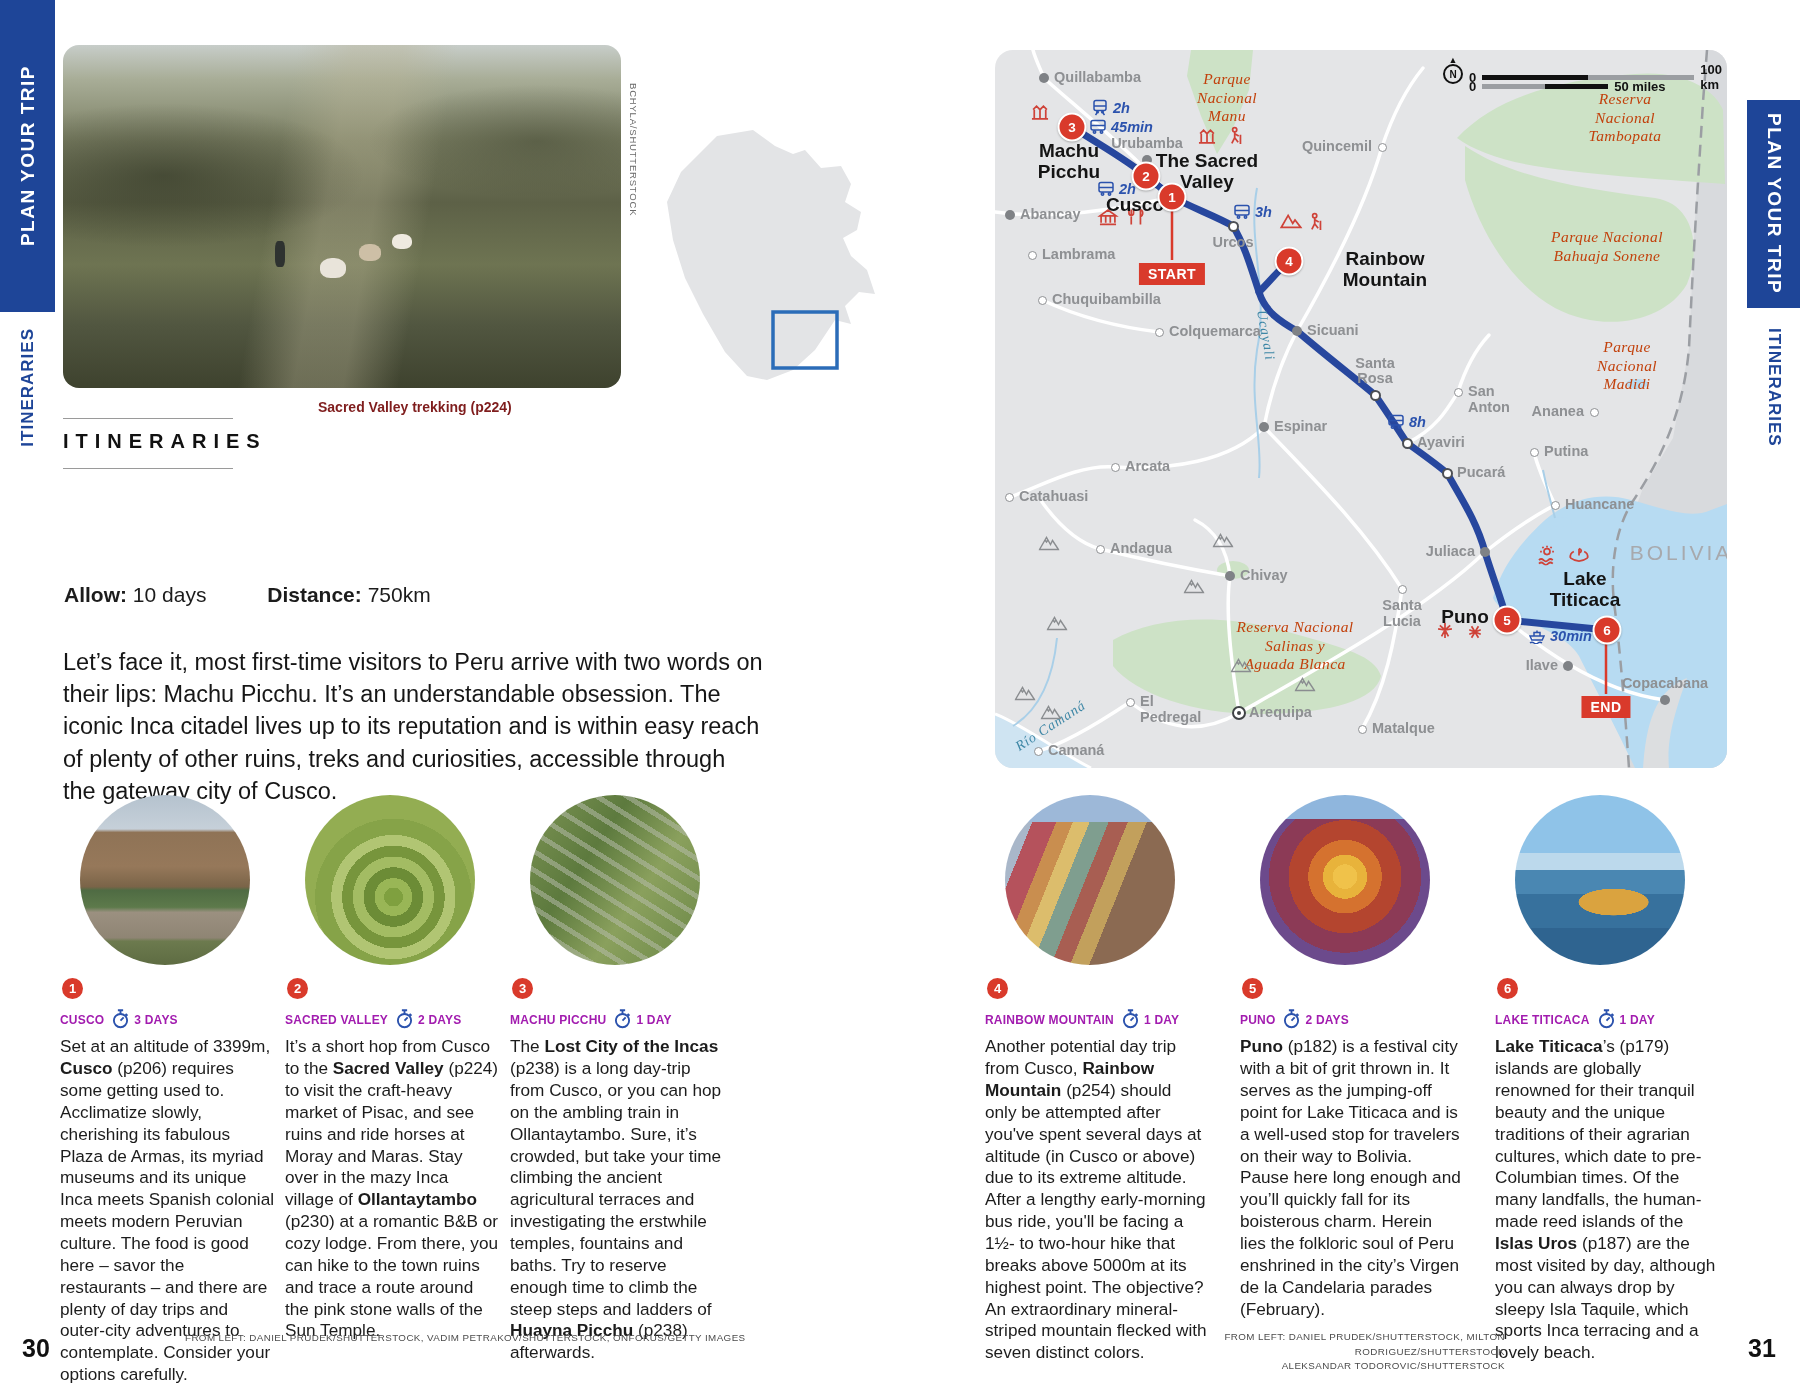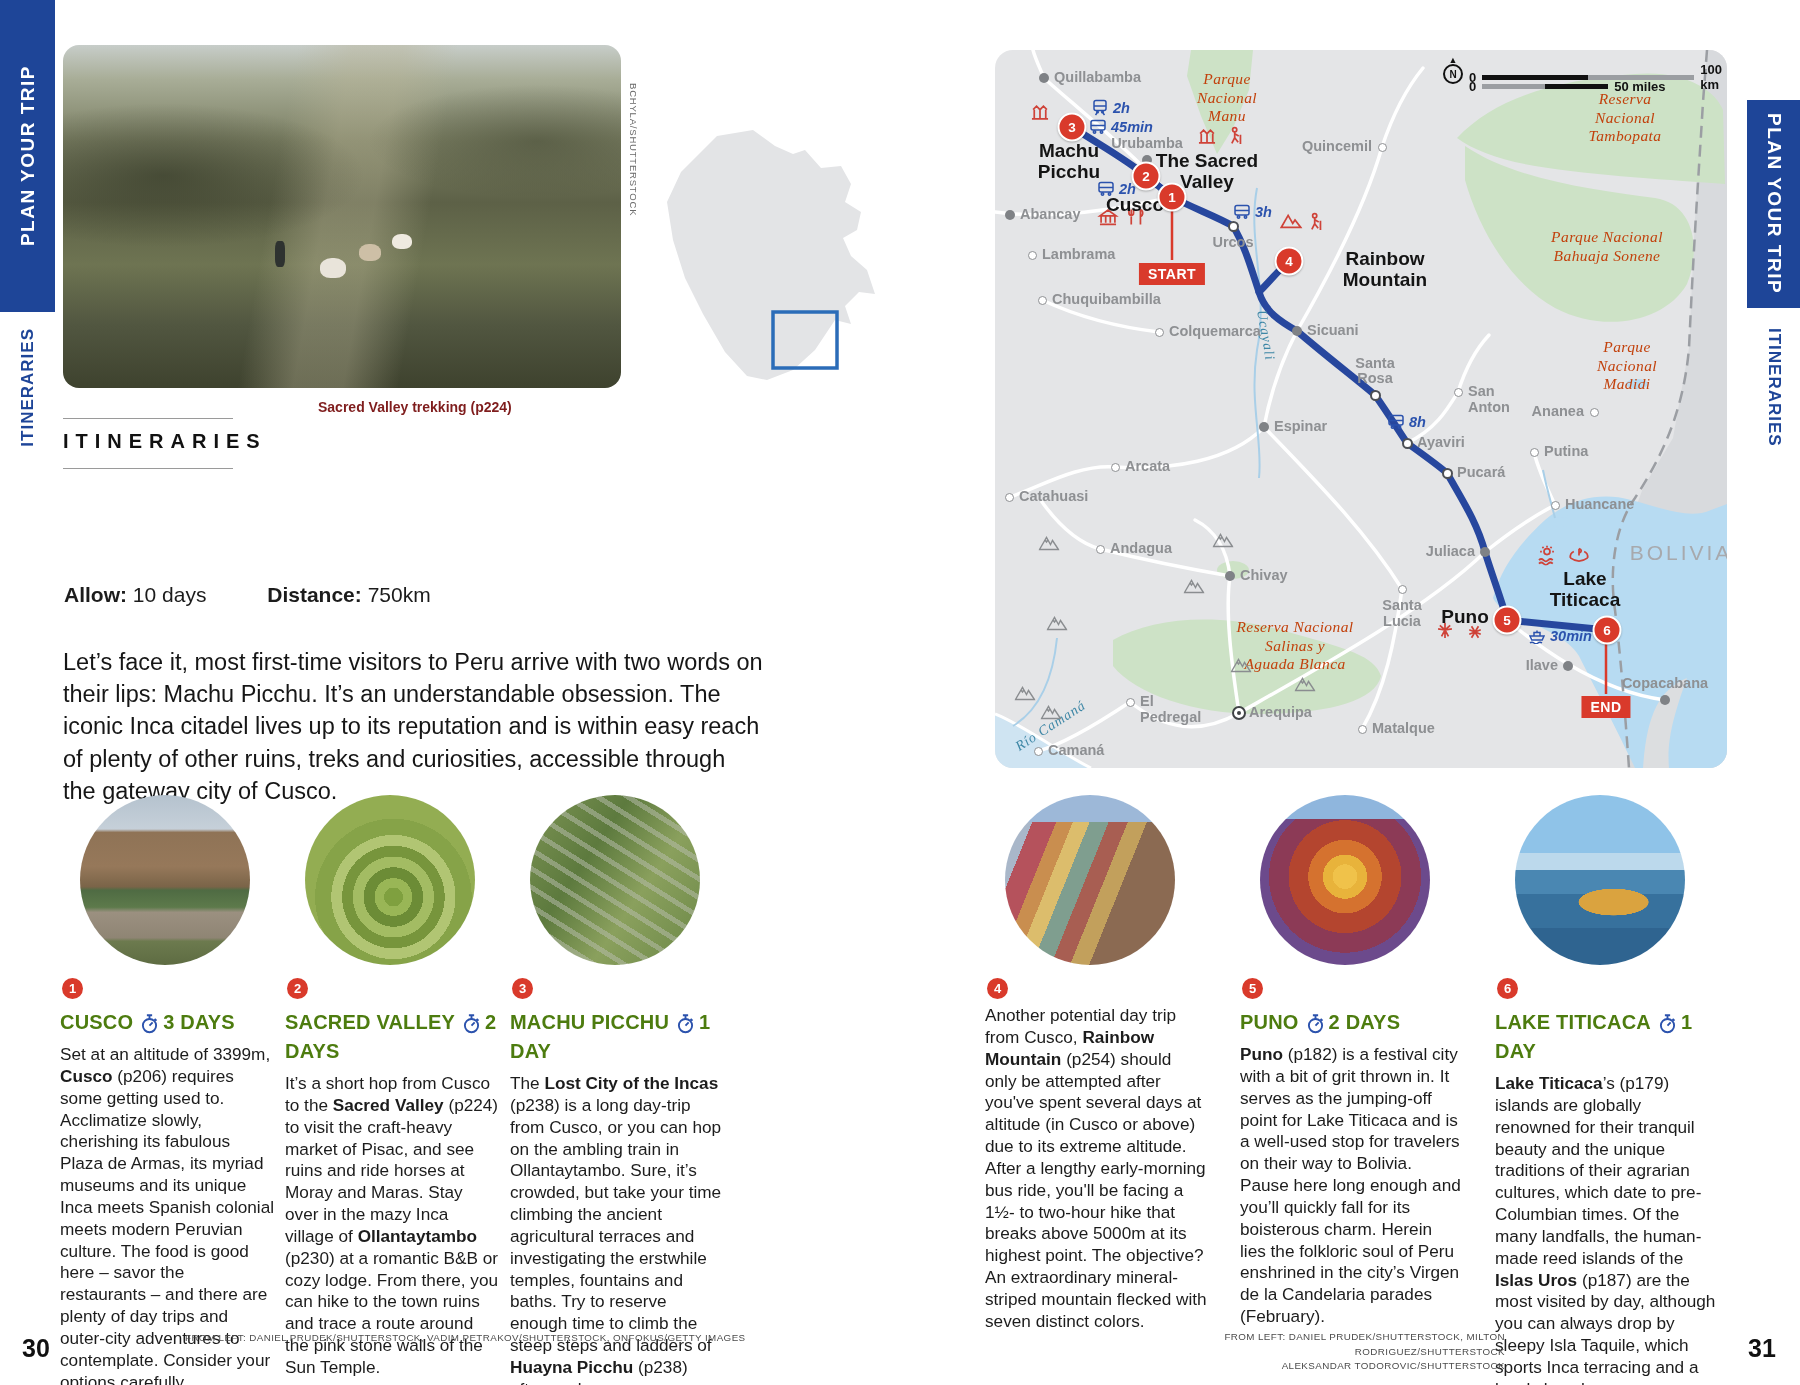--- a/index.html
+++ b/index.html
@@ -36,21 +36,21 @@
   .meta{position:absolute;left:64px;top:583px;font-size:21px;color:#1c1c1c;}
   .meta b{font-weight:bold;}
   .meta .dist{margin-left:55px;}
   .intro{position:absolute;left:63px;top:622px;width:700px;font-size:23.5px;line-height:1.38;color:#161616;}
   
   .stop-col{position:absolute;top:795px;width:214px;}
   .colsR .stop-col{width:222px;}
   .stop-photo{width:170px;height:170px;border-radius:50%;margin-left:20px;}
   .badge{width:21px;height:21px;border-radius:50%;background:#d93a2b;color:#fff;font-weight:bold;
          font-size:13px;display:flex;align-items:center;justify-content:center;margin:13px 0 6px 2px;}
-  .stop-head{margin:9px 0 7px 0;font-size:20px;font-weight:bold;letter-spacing:.2px;line-height:1.45;color:#4d7c0f;}
+  .stop-head{margin:9px 0 7px 0;font-size:12px;font-weight:bold;letter-spacing:.2px;line-height:1.45;color:#a21caf;}
   .stop-head svg{width:21px;height:21px;vertical-align:-5px;margin:0 3px 0 6px;}
   .stop-body{margin:0;font-size:17.2px;line-height:1.27;color:#1c1c1c;}
   .stop-body b{font-weight:bold;}
   
   .photo-cusco{background:linear-gradient(180deg,#b5c2ce 0%,#c6d0d9 20%,#8f7356 22%,#96785a 42%,#7a6448 54%,#4f6b43 56%,#5d7a4b 66%,#9b9080 69%,#8f8574 84%,#6c7a4e 86%,#5e6c42 100%);}
   .photo-valley{background:radial-gradient(circle at 52% 60%, #7fa03f 0 7%, #99b656 7% 14%, #6c8c36 14% 22%, #a3bc63 22% 30%, #77953c 30% 38%, #b1c573 38% 46%, #86a348 46% 58%, #93ad52 58% 100%);}
   .photo-machu{background:repeating-linear-gradient(32deg, rgba(185,190,175,.5) 0 5px, transparent 5px 16px),
                linear-gradient(125deg,#7d9454 0%,#5d7a3e 35%,#8aa05d 62%,#6b8747 100%);}
   .photo-rainbow{background:linear-gradient(180deg,#9db8d8 0 16%, transparent 16%),
                  repeating-linear-gradient(112deg,#a9b7c9 0 16%, #b5525c 16% 26%, #c98e4f 26% 33%, #dcbd6c 33% 40%, #7f9e8f 40% 48%, #a85e52 48% 56%, #c2a05c 56% 64%, #8b6a52 64% 100%);}
@@ -683,20 +683,24 @@
         </span>
       <span>50 miles</span>
     </div>
   </div>
 
   <div class="colsR">
 
       <div class="stop-col" style="left: 985px;">
         <div class="stop-photo photo-rainbow"></div>
         <div class="badge">4</div>
+        <h3 class="stop-head"><span>RAINBOW MOUNTAIN</span><svg class="timer" viewBox="0 0 20 20">
+            <circle cx="10" cy="12" r="6.3" fill="none" stroke="#2b52ad" stroke-width="1.8"></circle>
+            <path d="M7.5 2.2h5M10 2.2v3.4M14.8 5.6l1.8 1.8M10 12l3-3" fill="none" stroke="#2b52ad" stroke-width="1.8"></path>
+          </svg><span>1 DAY</span></h3>
         <p class="stop-body"><span>Another potential day trip from Cusco, </span><b>Rainbow Mountain</b><span> (p254) should only be attempted after you've spent several days at altitude (in Cusco or above) due to its extreme altitude. After a lengthy early-morning bus ride, you'll be facing a 1½- to two-hour hike that breaks above 5000m at its highest point. The objective? An extraordinary mineral-striped mountain flecked with seven distinct colors.</span></p>
       </div>
 
       <div class="stop-col" style="left: 1240px;">
         <div class="stop-photo photo-puno"></div>
         <div class="badge">5</div>
         <h3 class="stop-head"><span>PUNO</span><svg class="timer" viewBox="0 0 20 20">
             <circle cx="10" cy="12" r="6.3" fill="none" stroke="#2b52ad" stroke-width="1.8"></circle>
             <path d="M7.5 2.2h5M10 2.2v3.4M14.8 5.6l1.8 1.8M10 12l3-3" fill="none" stroke="#2b52ad" stroke-width="1.8"></path>
           </svg><span>2 DAYS</span></h3>

